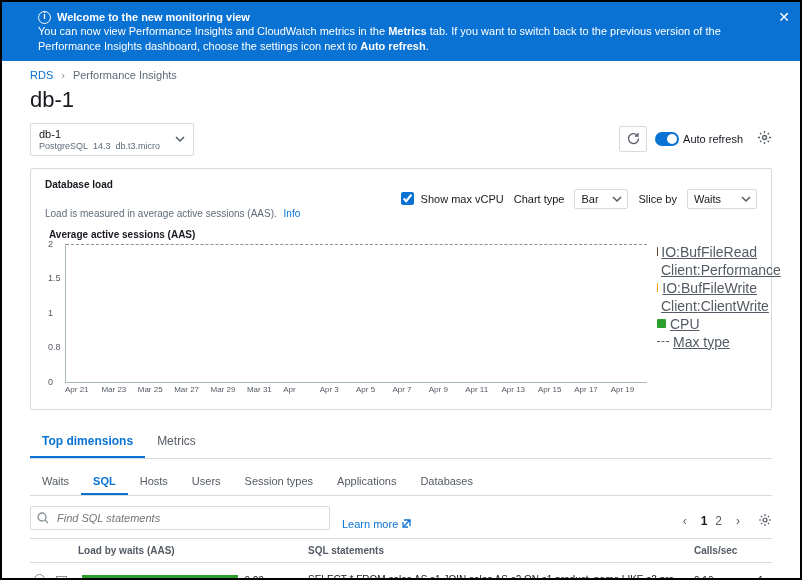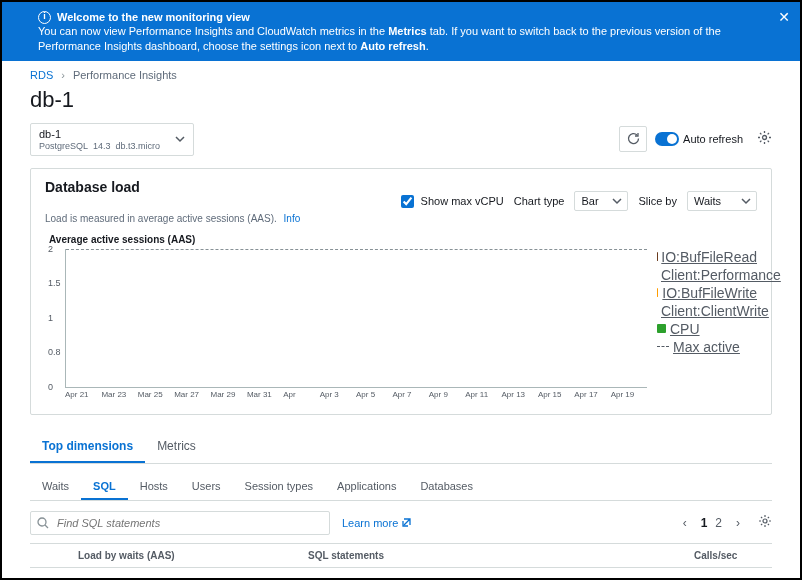--- a/index.html
+++ b/index.html
@@ -37,21 +37,21 @@
   .spacer{flex:1;}
   .range{border:1px solid var(--border);border-radius:2px;padding:4px 8px;display:flex;align-items:center;gap:6px;width:150px;font-size:11px;color:#16191f;background:#fff;}
   .iconbtn{border:1px solid var(--border);border-radius:2px;width:28px;height:26px;display:flex;align-items:center;justify-content:center;background:#fff;cursor:pointer;}
   .toggle{display:flex;align-items:center;gap:4px;font-size:11px;}
   .toggle .switch{width:24px;height:14px;border-radius:7px;background:#0972d3;position:relative;}
   .toggle .switch::after{content:"";position:absolute;width:10px;height:10px;border-radius:50%;background:#fff;top:2px;right:2px;}
   .gear{cursor:pointer;color:#545b64}
   
   .panel{border:1px solid var(--border);border-radius:2px;padding:10px 14px;margin-top:12px;background:#fff;}
   .panel-head{display:flex;align-items:center;}
-  .panel-head h2{font-size:14px;font-weight:700;margin:0;}
+  .panel-head h2{font-size:10px;font-weight:700;margin:0;}
   .panel-head .sub{font-size:10px;color:var(--muted);margin-top:18px;}
   .panel-head .sub a{color:var(--aws-link);text-decoration:none;margin-left:4px;}
   .head-controls{margin-left:auto;display:flex;align-items:center;gap:10px;font-size:11px;}
   .checkbox{display:flex;align-items:center;gap:4px;}
   .checkbox input{accent-color:#0972d3;width:13px;height:13px;}
   .sel{border:1px solid var(--border);border-radius:2px;padding:3px 20px 3px 6px;font-size:11px;background:#fff;position:relative;min-width:54px;}
   .sel .caret{position:absolute;right:5px;top:50%;transform:translateY(-50%);}
   .sel.w70{min-width:70px;}
   
   .chart-title{font-size:10px;font-weight:700;margin:10px 0 4px 4px;}
@@ -69,21 +69,21 @@
   .legend .item{display:flex;align-items:center;gap:4px;margin-bottom:2px;}
   .legend .sw{width:9px;height:9px;border-radius:1px;}
   .legend .dash{width:12px;height:0;border-top:1.5px dashed #545b64;}
   
   .tabline{display:flex;border-bottom:1px solid var(--border);margin-top:16px;}
   .tabline .tab{padding:8px 12px;font-size:12px;color:#545b64;cursor:pointer;}
   .tabline .tab.active{color:var(--aws-link);font-weight:700;border-bottom:2px solid var(--aws-link);}
   .dimtabs{display:flex;border-bottom:1px solid var(--border);margin-top:10px;}
   .dimtabs .dtab{padding:6px 12px;font-size:11px;color:#545b64;cursor:pointer;}
   .dimtabs .dtab.active{color:var(--aws-link);font-weight:700;border-bottom:2px solid var(--aws-link);}
-  .searchrow{display:flex;align-items:center;margin-top:10px;gap:12px;}
+  .searchrow{display:flex;align-items:flex-end;margin-top:10px;gap:12px;}
   .search{border:1px solid var(--border);border-radius:2px;padding:4px 6px;display:flex;align-items:center;gap:6px;width:300px;background:#fff;}
   .search input{border:none;outline:none;font-size:11px;flex:1;font-style:italic;color:#879196;}
   .learn{color:var(--aws-link);font-size:11px;text-decoration:none;display:flex;align-items:center;gap:3px;}
   .pager{margin-left:auto;display:flex;align-items:center;gap:10px;color:#545b64;font-size:12px;}
   .pager .pg{cursor:pointer;}
   .pager .pg.cur{font-weight:700;color:#16191f;}
   
   .tbl{margin-top:8px;}
   .thead{display:flex;border-top:1px solid var(--border);border-bottom:1px solid var(--border);font-size:10px;font-weight:700;color:#545b64;}
   .thead div, .trow div{padding:6px 4px;}
@@ -355,21 +355,21 @@
             <div class="item">
               <span class="sw" style="background:#b07aa1"></span>
               <span>Client:ClientWrite</span>
             </div>
             <div class="item">
               <span class="sw" style="background:#2ca02c"></span>
               <span>CPU</span>
             </div>
             <div class="item">
               <span class="dash"></span>
-              <span>Max active</span>
+              <span>Max type</span>
             </div>
           </div>
       </div>
     </div>
 
     <div class="tabline" id="maintabs">
         <div class="tab active">Top dimensions</div>
         <div class="tab">Metrics</div>
       </div>
     <div class="dimtabs" id="dimtabs">

